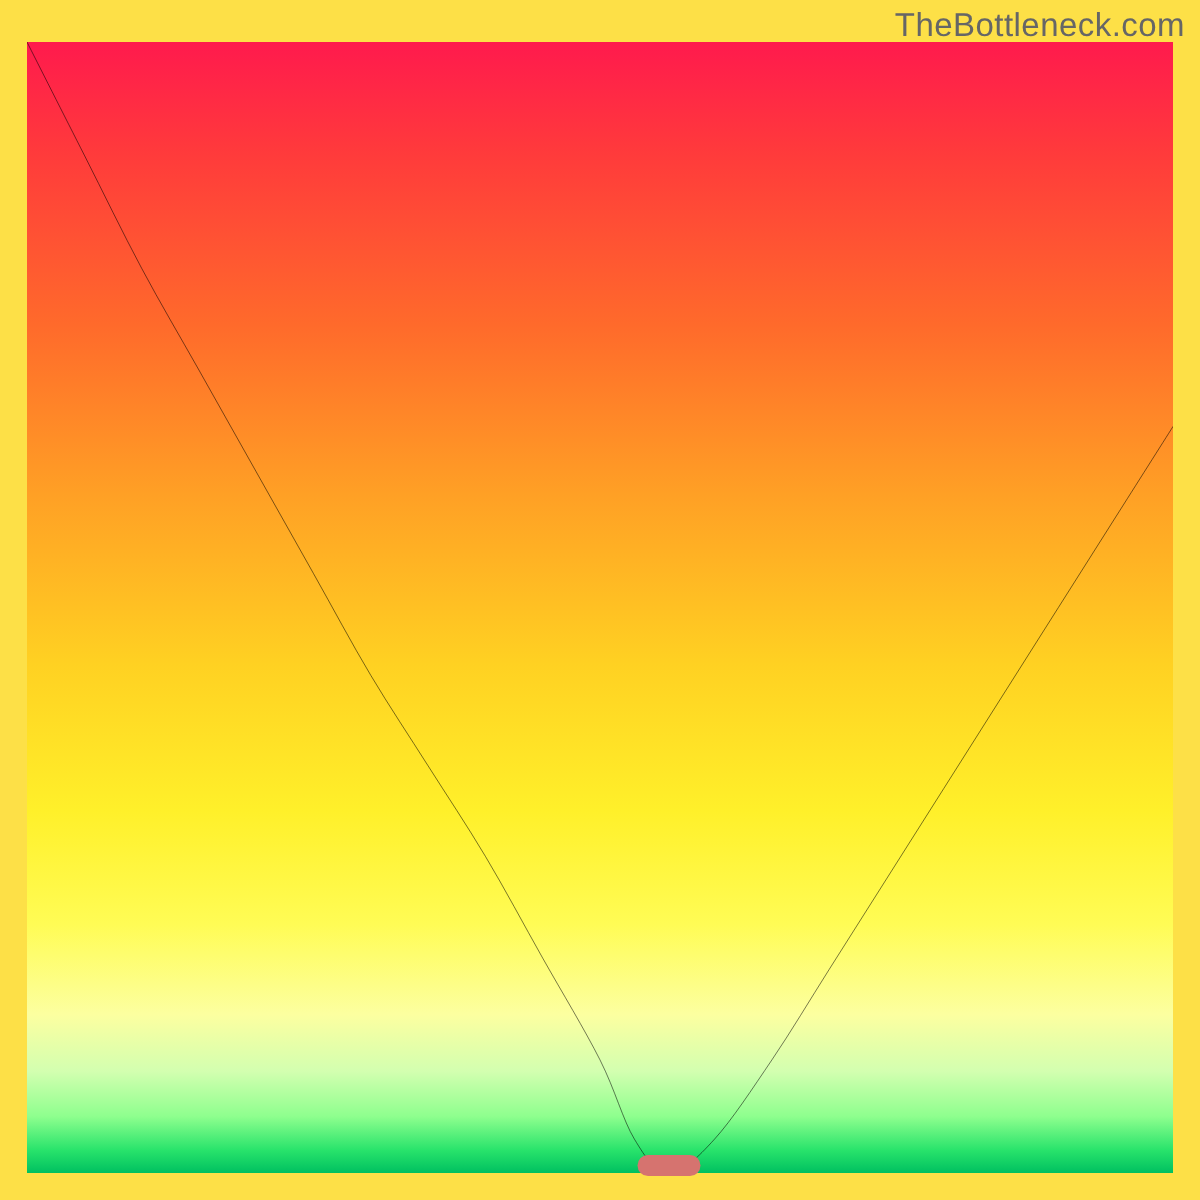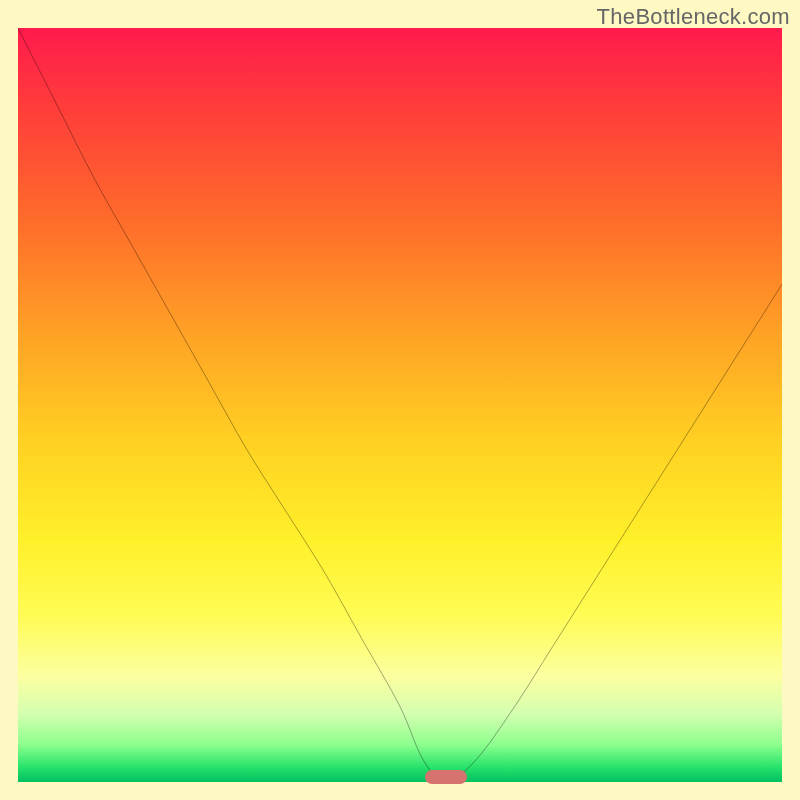--- a/index.html
+++ b/index.html
@@ -8,21 +8,21 @@
     width: 800px;
     height: 800px;
     overflow: hidden;
     background: #000;
     font-family: Arial, Helvetica, sans-serif;
   }
   .frame {
     position: relative;
     width: 800px;
     height: 800px;
-    background: #fef9c3;
+    background: #fde047;
   }
   .watermark {
     position: absolute;
     top: 4px;
     right: 10px;
     color: #666;
     font-size: 22px;
     font-weight: 500;
     letter-spacing: 0.3px;
     z-index: 10;

